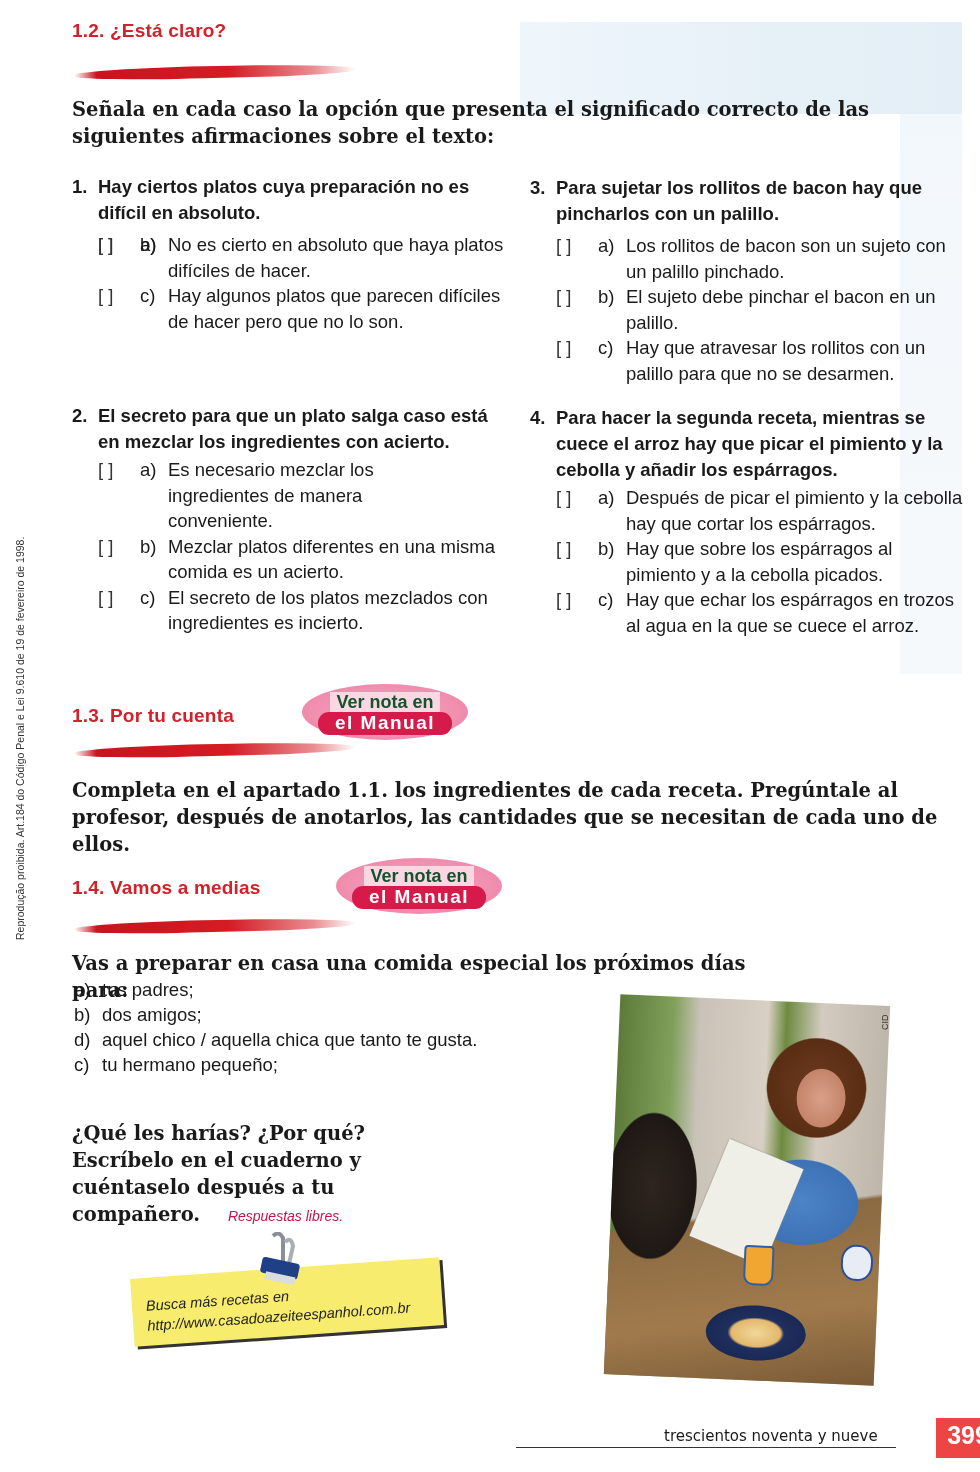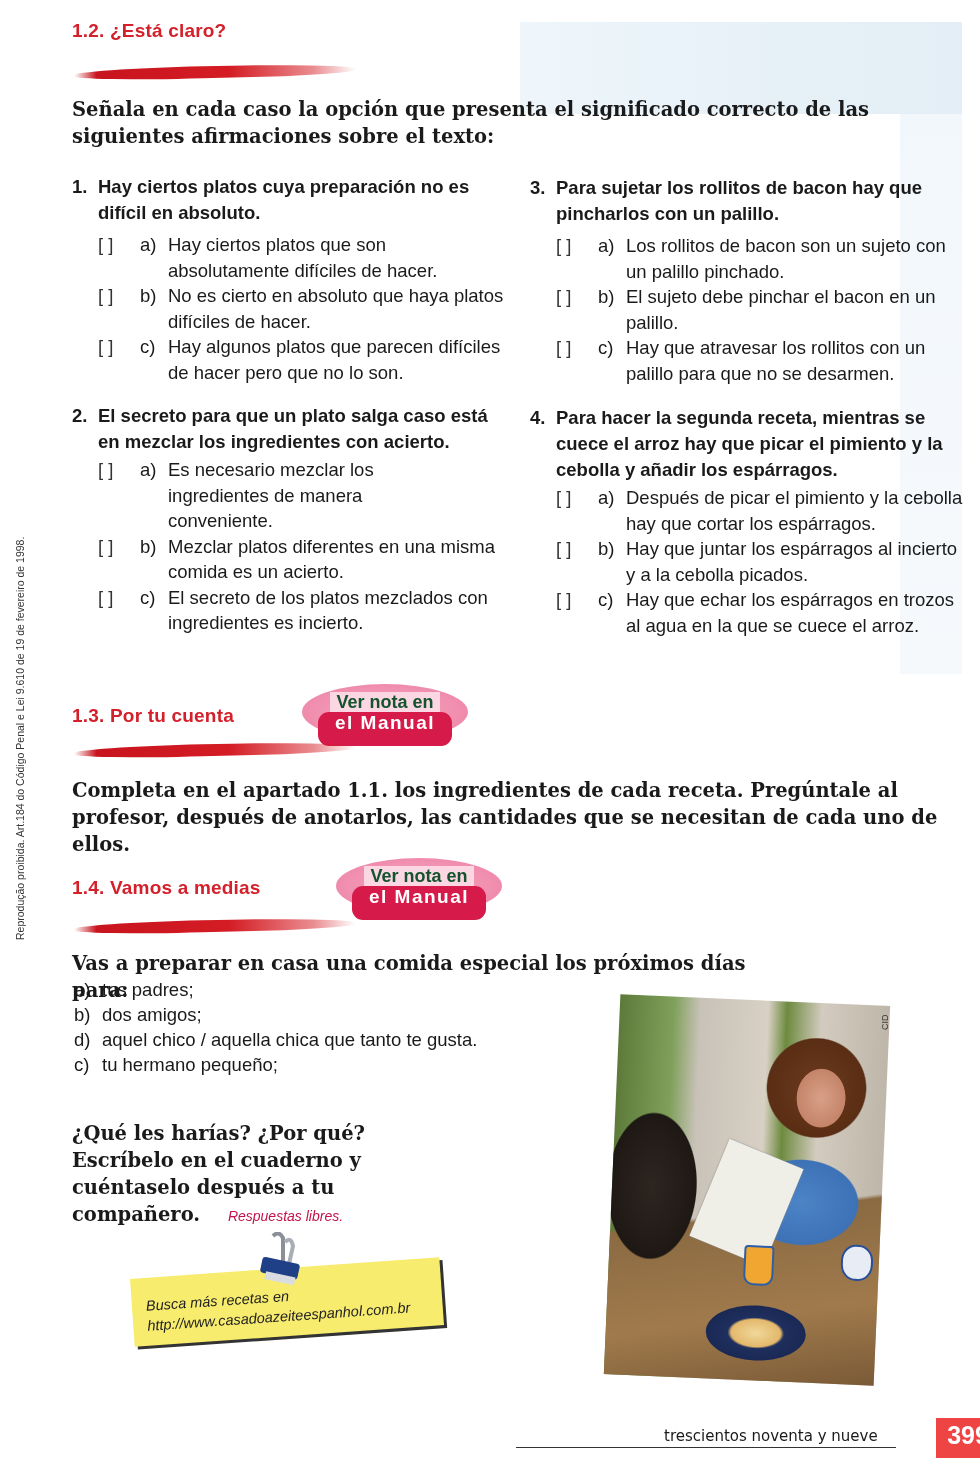--- a/index.html
+++ b/index.html
@@ -46,21 +46,21 @@
   .pill {
     position: absolute; width: 166px; height: 56px;
     background: radial-gradient(ellipse at center, #f6a2bd 0%, #f190b0 60%, #ea7da0 100%);
     border-radius: 50%;
   }
   .pill .top {
     position: absolute; left: 28px; top: 8px; width: 110px; height: 20px;
     background: #fbd7e3; color: #14532d; font-weight: bold; font-size: 18px; text-align: center; line-height: 20px;
   }
   .pill .bottom {
-    position: absolute; left: 16px; top: 28px; width: 134px; height: 34px;
+    position: absolute; left: 16px; top: 28px; width: 134px; height: 23px;
     background: #d61a4a; color: #ffffff; font-weight: bold; font-size: 19px; text-align: center; line-height: 22px; letter-spacing: 1.5px; border-radius: 11px;
   }
 
   .list-item { font-size: 18.5px; line-height: 25px; }
   .list-item .l { display: inline-block; width: 28px; }
 
   .answer-note { font-family: "Liberation Sans", sans-serif; font-style: italic; font-weight: normal; font-size: 14px; color: #c3134a; margin-left: 21px; }
 
   .sticky {
     position: absolute; left: 132px; top: 1268px; width: 310px; height: 68px;
@@ -115,21 +115,21 @@
 
 <div class="side-note">Reprodução proibida. Art.184 do Código Penal e Lei 9.610 de 19 de fevereiro de 1998.</div>
 
 <div class="section-title" style="left:72px; top:20px;">1.2. ¿Está claro?</div>
 <div class="brush" style="left:74px; top:66px; width:282px;"></div>
 <div class="intro serif-bold">Señala en cada caso la opción que presenta el significado correcto de las siguientes afirmaciones sobre el texto:</div>
 
 <div class="q-col" style="left:72px; top:174px;">
   <div class="q-title"><span class="num">1.</span><span>Hay ciertos platos cuya preparación no es difícil en absoluto.</span></div>
   <div style="height:6px"></div>
-  <div class="opt"><span class="box">[   ]</span><span class="letter">a)</span><span>Hay ciertos platos que son absolutamente difíciles de hacer.</span></div>
+  <div class="opt"><span class="box">[   ]</span><span class="letter">a)</span></div>
   <div class="opt"><span class="box">[   ]</span><span class="letter">b)</span><span>No es cierto en absoluto que haya platos difíciles de hacer.</span></div>
   <div class="opt"><span class="box">[   ]</span><span class="letter">c)</span><span>Hay algunos platos que parecen difíciles de hacer pero que no lo son.</span></div>
 </div>
 
 <div class="q-col" style="left:72px; top:403px;">
   <div class="q-title"><span class="num">2.</span><span>El secreto para que un plato salga caso está en mezclar los ingredientes con acierto.</span></div>
   <div style="height:2px"></div>
   <div class="opt"><span class="box">[   ]</span><span class="letter">a)</span><span style="display:inline-block;width:240px;">Es necesario mezclar los ingredientes de manera conveniente.</span></div>
   <div class="opt"><span class="box">[   ]</span><span class="letter">b)</span><span>Mezclar platos diferentes en una misma comida es un acierto.</span></div>
   <div class="opt"><span class="box">[   ]</span><span class="letter">c)</span><span>El secreto de los platos mezclados con ingredientes es incierto.</span></div>
@@ -140,21 +140,21 @@
   <div style="height:6px"></div>
   <div class="opt"><span class="box">[   ]</span><span class="letter">a)</span><span>Los rollitos de bacon son un sujeto con un palillo pinchado.</span></div>
   <div class="opt"><span class="box">[   ]</span><span class="letter">b)</span><span>El sujeto debe pinchar el bacon en un palillo.</span></div>
   <div class="opt"><span class="box">[   ]</span><span class="letter">c)</span><span>Hay que atravesar los rollitos con un palillo para que no se desarmen.</span></div>
 </div>
 
 <div class="q-col" style="left:530px; top:405px; width:436px;">
   <div class="q-title"><span class="num">4.</span><span>Para hacer la segunda receta, mientras se cuece el arroz hay que picar el pimiento y la cebolla y añadir los espárragos.</span></div>
   <div style="height:2px"></div>
   <div class="opt"><span class="box">[   ]</span><span class="letter">a)</span><span>Después de picar el pimiento y la cebolla hay que cortar los espárragos.</span></div>
-  <div class="opt"><span class="box">[   ]</span><span class="letter">b)</span><span>Hay que juntar los espárragos al incierto y a la cebolla picados.</span></div>
+  <div class="opt"><span class="box">[   ]</span><span class="letter">b)</span><span>Hay que sobre los espárragos al pimiento y a la cebolla picados.</span></div>
   <div class="opt"><span class="box">[   ]</span><span class="letter">c)</span><span>Hay que echar los espárragos en trozos al agua en la que se cuece el arroz.</span></div>
 </div>
 
 <div class="section-title" style="left:72px; top:705px;">1.3. Por tu cuenta</div>
 <div class="pill" style="left:302px; top:684px;">
   <div class="top">Ver nota en</div>
   <div class="bottom">el Manual</div>
 </div>
 <div class="brush" style="left:74px; top:744px; width:282px;"></div>
 <div class="serif-bold" style="position:absolute; left:72px; top:777px; width:900px;">Completa en el apartado 1.1. los ingredientes de cada receta. Pregúntale al profesor, después de anotarlos, las cantidades que se necesitan de cada uno de ellos.</div>

